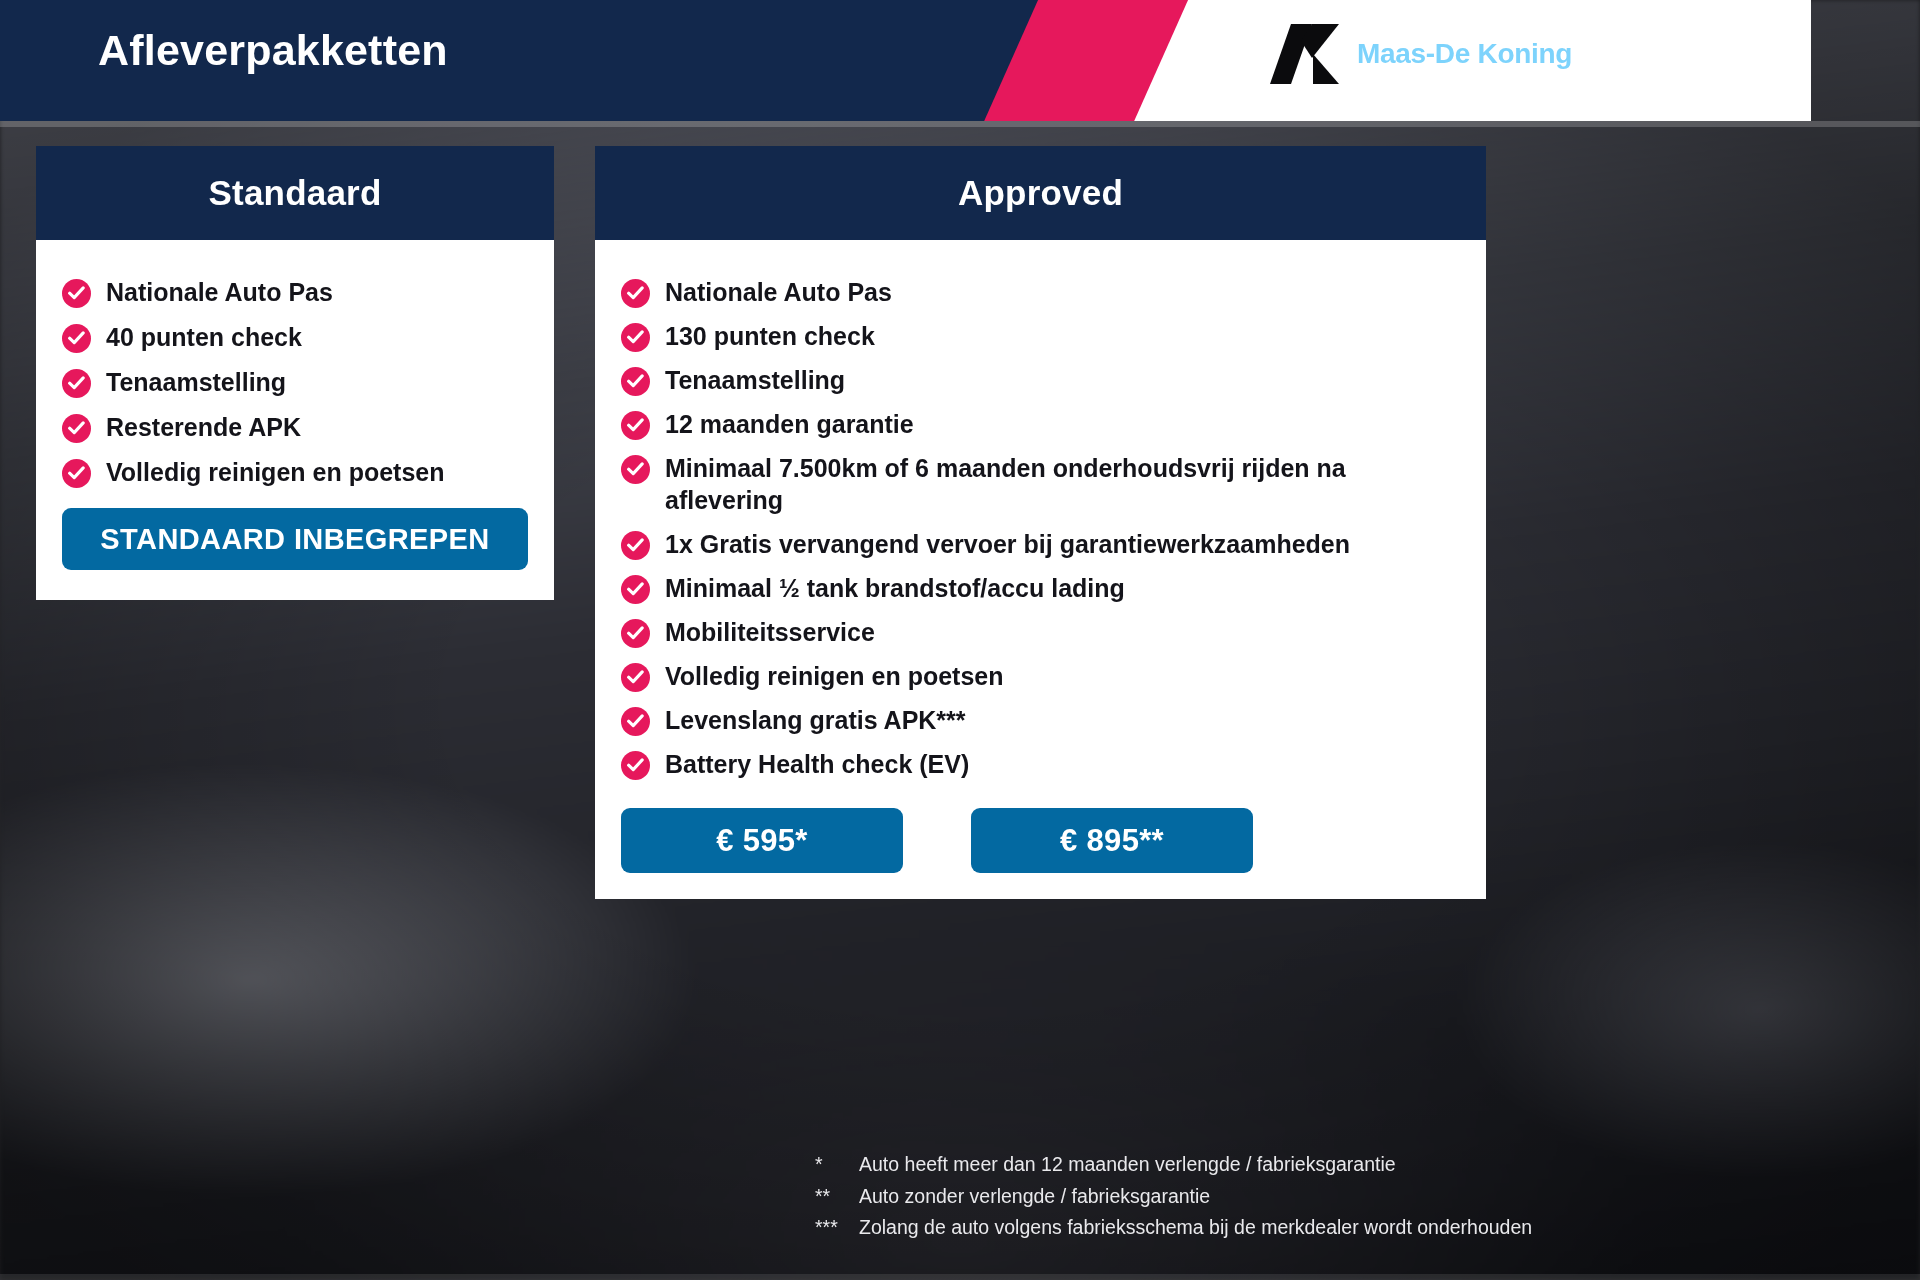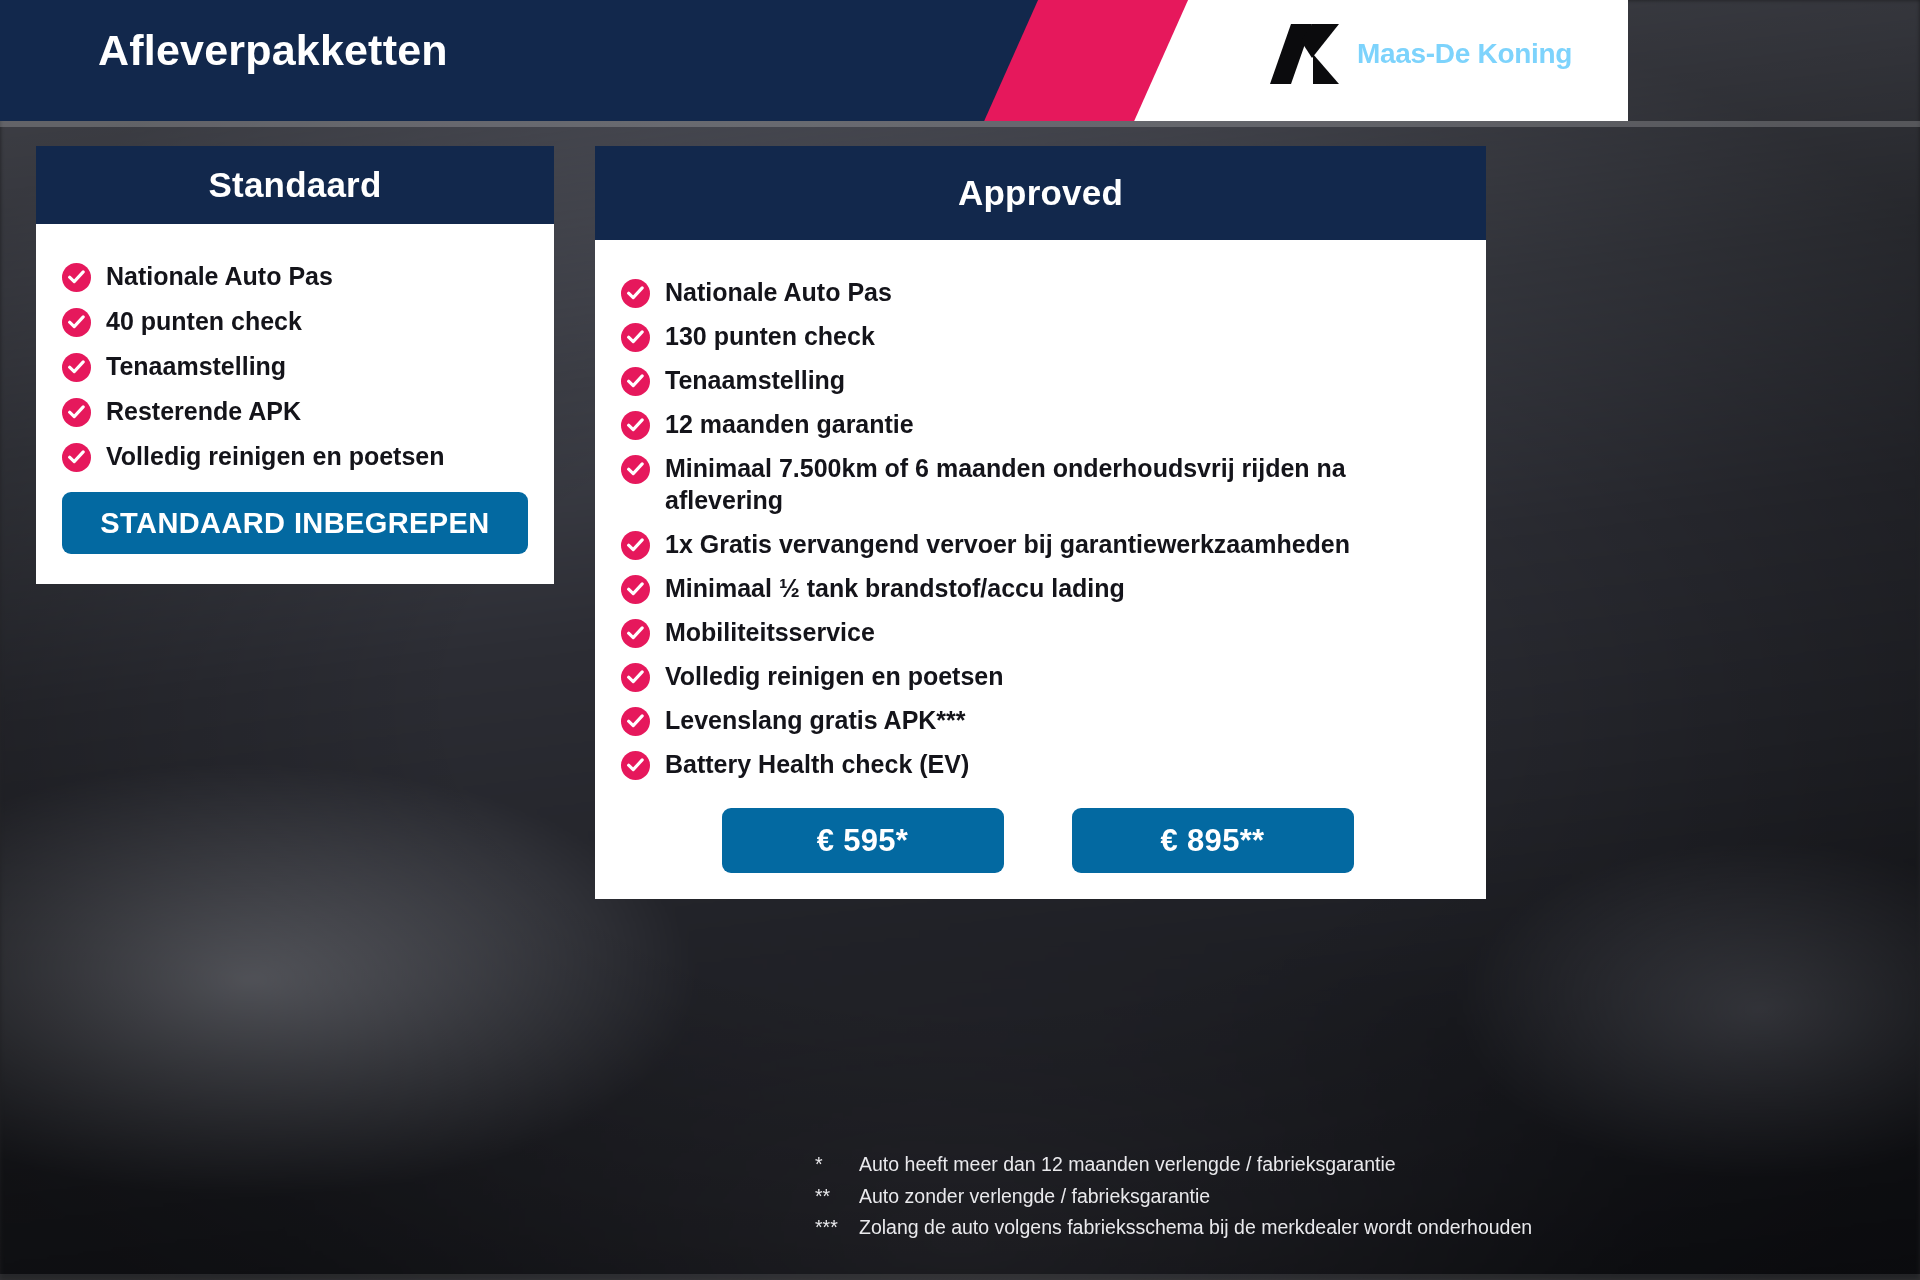--- a/index.html
+++ b/index.html
@@ -21,21 +21,21 @@
       linear-gradient(173deg,#6f717b 0%,#5c5e69 13%,#3f4149 30%,#2c2d34 47%,#24252b 63%,#1a1b20 80%,#121318 100%);
     filter:blur(2px);
   }
   .bg-vignette{
     position:absolute; left:0; top:0; width:1920px; height:1280px;
     background:radial-gradient(ellipse 1250px 760px at 960px 700px, rgba(0,0,0,0) 40%, rgba(0,0,0,.40) 100%);
   }
 
   
   .header{
-    position:absolute; left:0; top:0; width:1628px; height:121px;
+    position:absolute; left:0; top:0; width:1811px; height:121px;
     background:#12284c; overflow:hidden; z-index:5;
   }
   .header-title{
     position:absolute; left:98px; top:26px;
     font-size:43px; font-weight:700; color:#ffffff; letter-spacing:.2px;
   }
   .header-pink{
     position:absolute; top:-12px; left:1010px;
     width:210px; height:150px; background:#e6185c;
     transform:skewX(-24deg);
@@ -60,21 +60,21 @@
   }
 
   
   .card{ position:absolute; background:#ffffff; z-index:4; }
   .card-head{
     background:#12284c; display:flex; align-items:center; justify-content:center;
   }
   .card-head-title{ color:#fff; font-weight:700; letter-spacing:.2px; }
 
   #card-standaard{ left:36px; top:146px; width:518px; }
-  #card-standaard .card-head{ height:78px; }
+  #card-standaard .card-head{ height:94px; }
   #card-standaard .card-head-title{ font-size:35px; }
   #card-standaard .card-body{ padding:36px 26px 30px 26px; }
 
   #card-approved{ left:595px; top:146px; width:891px; }
   #card-approved .card-head{ height:94px; }
   #card-approved .card-head-title{ font-size:35px; }
   #card-approved .card-body{ padding:36px 22px 26px 26px; }
 
   
   .feat-list{ list-style:none; }
@@ -97,21 +97,21 @@
     background:#0369a1; color:#ffffff; border:none; border-radius:9px;
     font-family:"Liberation Sans", sans-serif; font-weight:700;
     display:flex; align-items:center; justify-content:center;
     cursor:pointer;
   }
   #standaard-inbegrepen-btn{
     width:466px; height:62px; font-size:29px; letter-spacing:.4px;
     margin-top:20px;
   }
   .price-row{
-    display:flex; justify-content:center; gap:68px; margin-top:28px; padding-right:10px;
+    display:flex; justify-content:flex-start; gap:68px; margin-top:28px; padding-right:10px;
   }
   .price-btn{ width:282px; height:65px; font-size:31px; letter-spacing:.3px; }
 
   
   .footnotes{
     position:absolute; left:815px; top:1152px; z-index:6;
     color:#e9e9ec; font-size:19.5px; line-height:1.32;
   }
   .fn-row{ display:flex; gap:0; margin-bottom:6px; }
   .fn-mark{ width:44px; flex:0 0 44px; }

